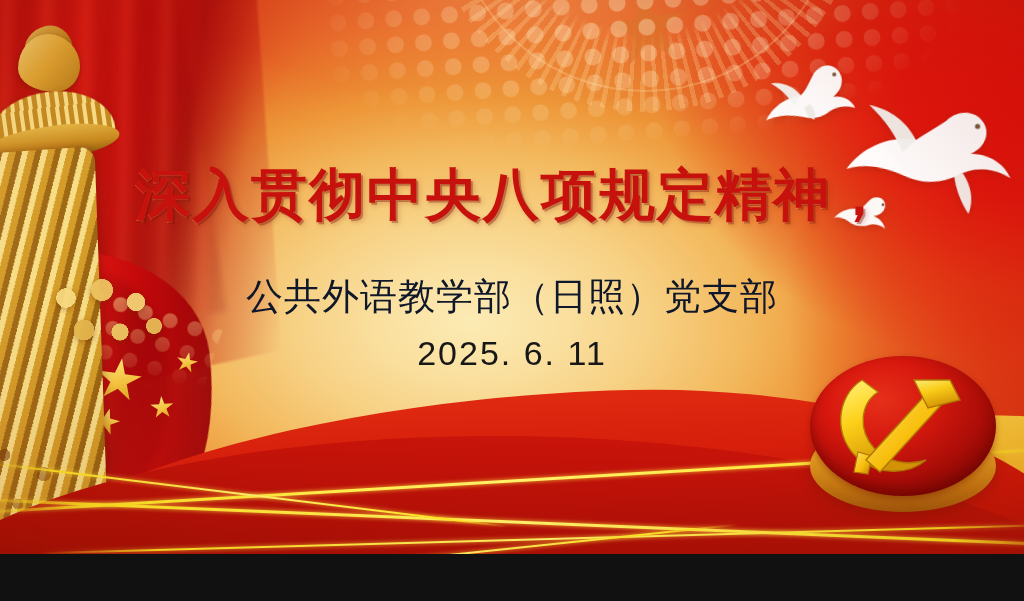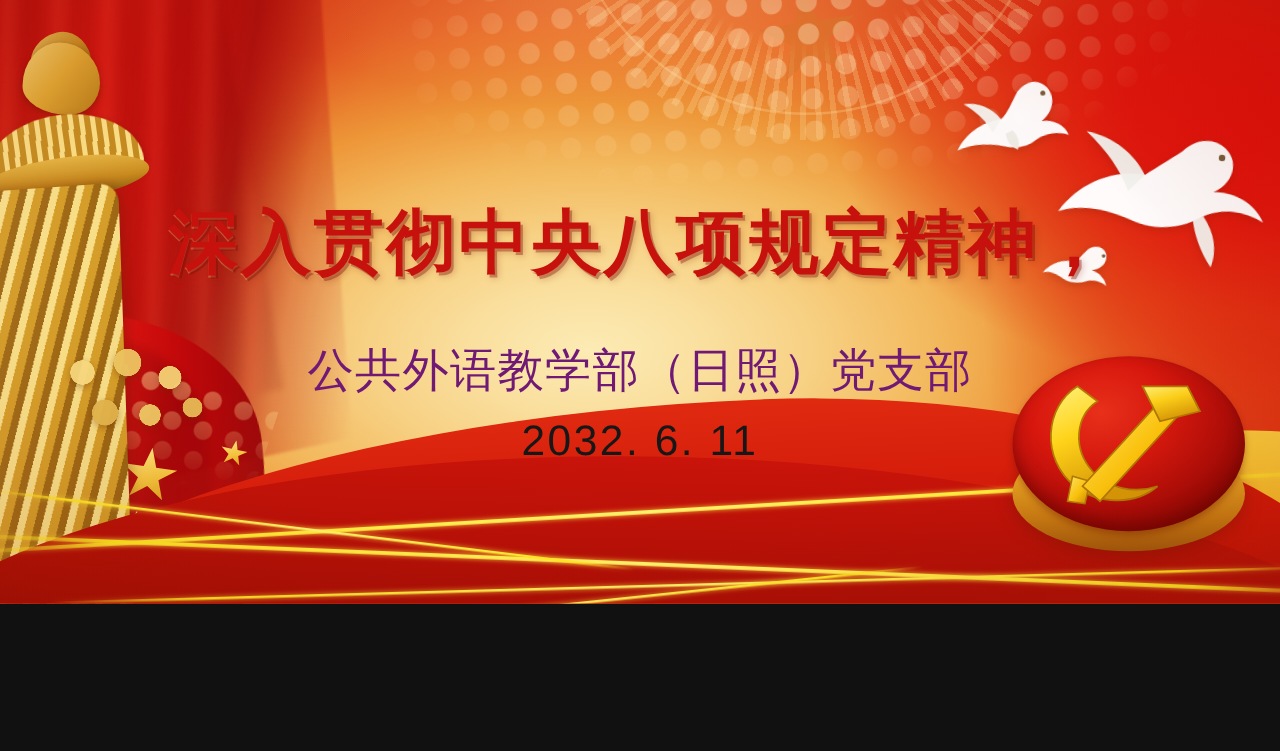--- a/index.html
+++ b/index.html
@@ -3,21 +3,21 @@
 <meta charset="utf-8">
 <style>
   * { margin:0; padding:0; box-sizing:border-box; }
   html,body{ background:#111; }
   body{
     font-family:"Liberation Sans", sans-serif;
     display:flex; align-items:flex-start; justify-content:flex-start;
   }
   #poster{
     position:relative;
-    width:1024px; height:483px;
+    width:1024px; height:554px;
     overflow:hidden;
     background:#E8913A;
   }
 
   
   .layer{ position:absolute; inset:0; pointer-events:none; }
 
   
   .bg-base{
     background:
@@ -330,21 +330,21 @@
        3px 3px 5px rgba(140,40,10,.25);
     white-space:nowrap;
   }
   .title-line.second{ margin-top:6px; }
   .subtitle{
     margin-top:40px;
     font-family:Liberation Serif, serif;
     font-size:37px;
     font-weight:400;
     letter-spacing:1px;
-    color:#701a75;
+    color:#0f172a;
     white-space:nowrap;
   }
   .date{
     margin-top:12px;
     font-family:"Liberation Sans", sans-serif;
     font-size:34px;
     font-weight:400;
     letter-spacing:2px;
     color:#171717;
   }
@@ -472,16 +472,16 @@
 
       <path d="M104 24 L140 24 L150 44 L118 52 Z" fill="url(#gold1)" stroke="#B27A05" stroke-width="1.4"></path>
     </svg>
   </div>
 
   <div class="layer vignette"></div>
 
   <div class="content">
     <div class="title-line">深入贯彻中央八项规定精神，</div>
     <div class="subtitle">公共外语教学部（日照）党支部</div>
-    <div class="date">2032. 6. 11</div>
+    <div class="date">2025. 6. 11</div>
   </div>
 
 </div>
 
 </body></html>

